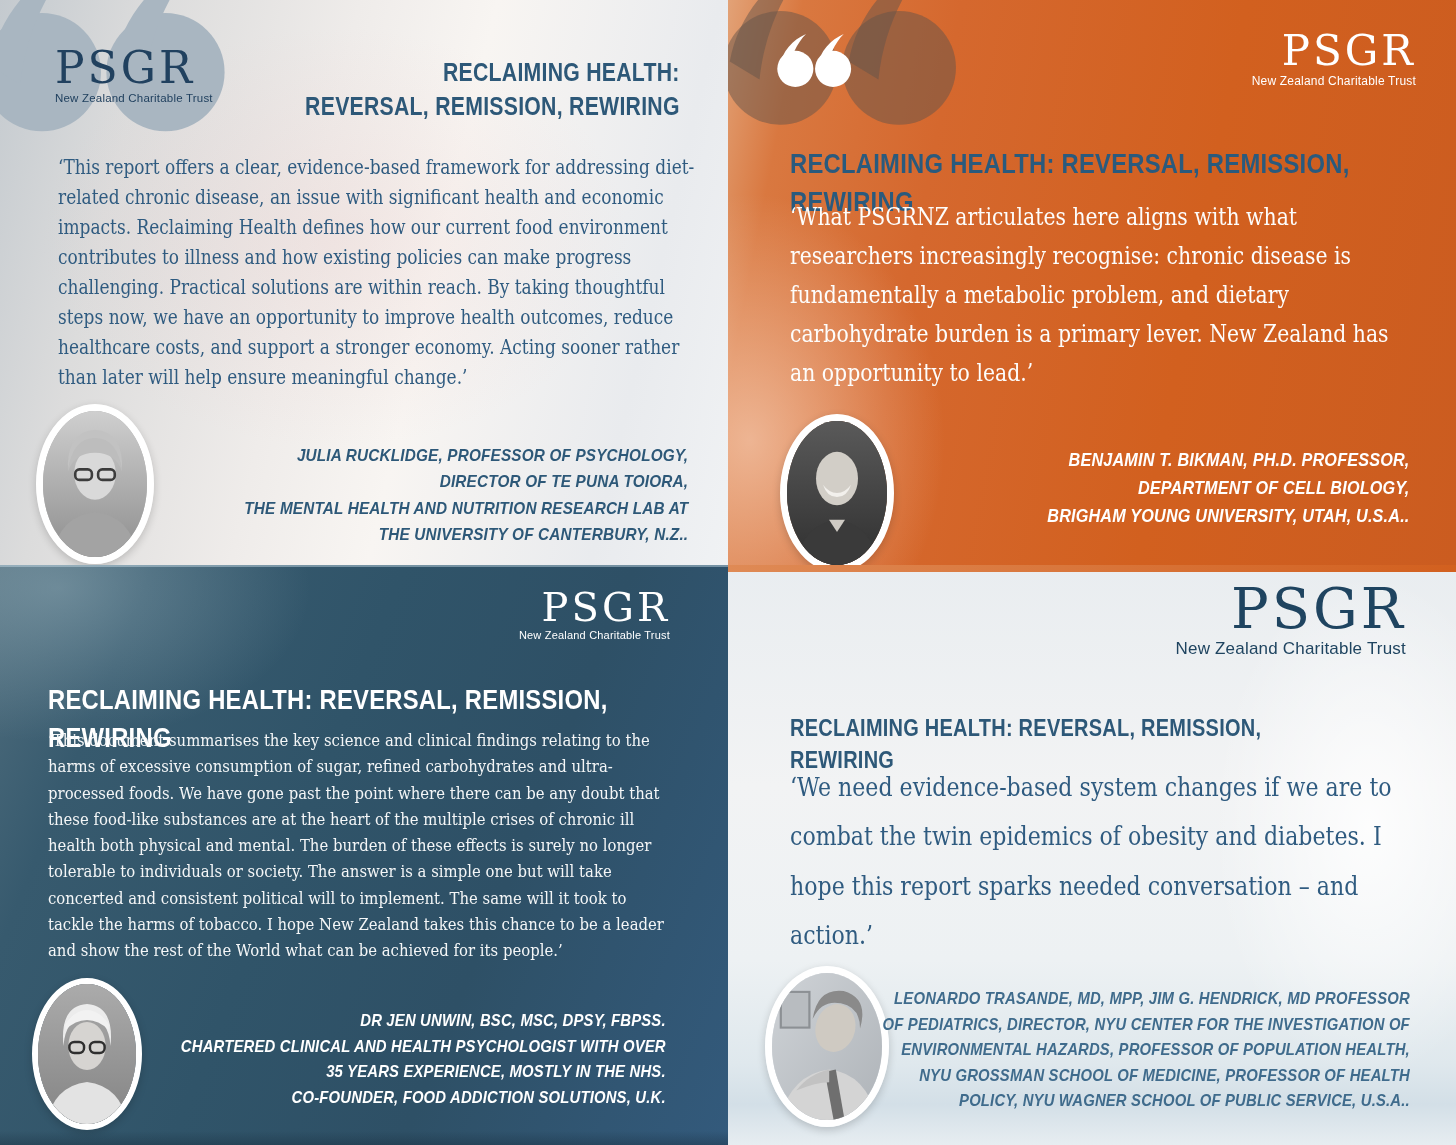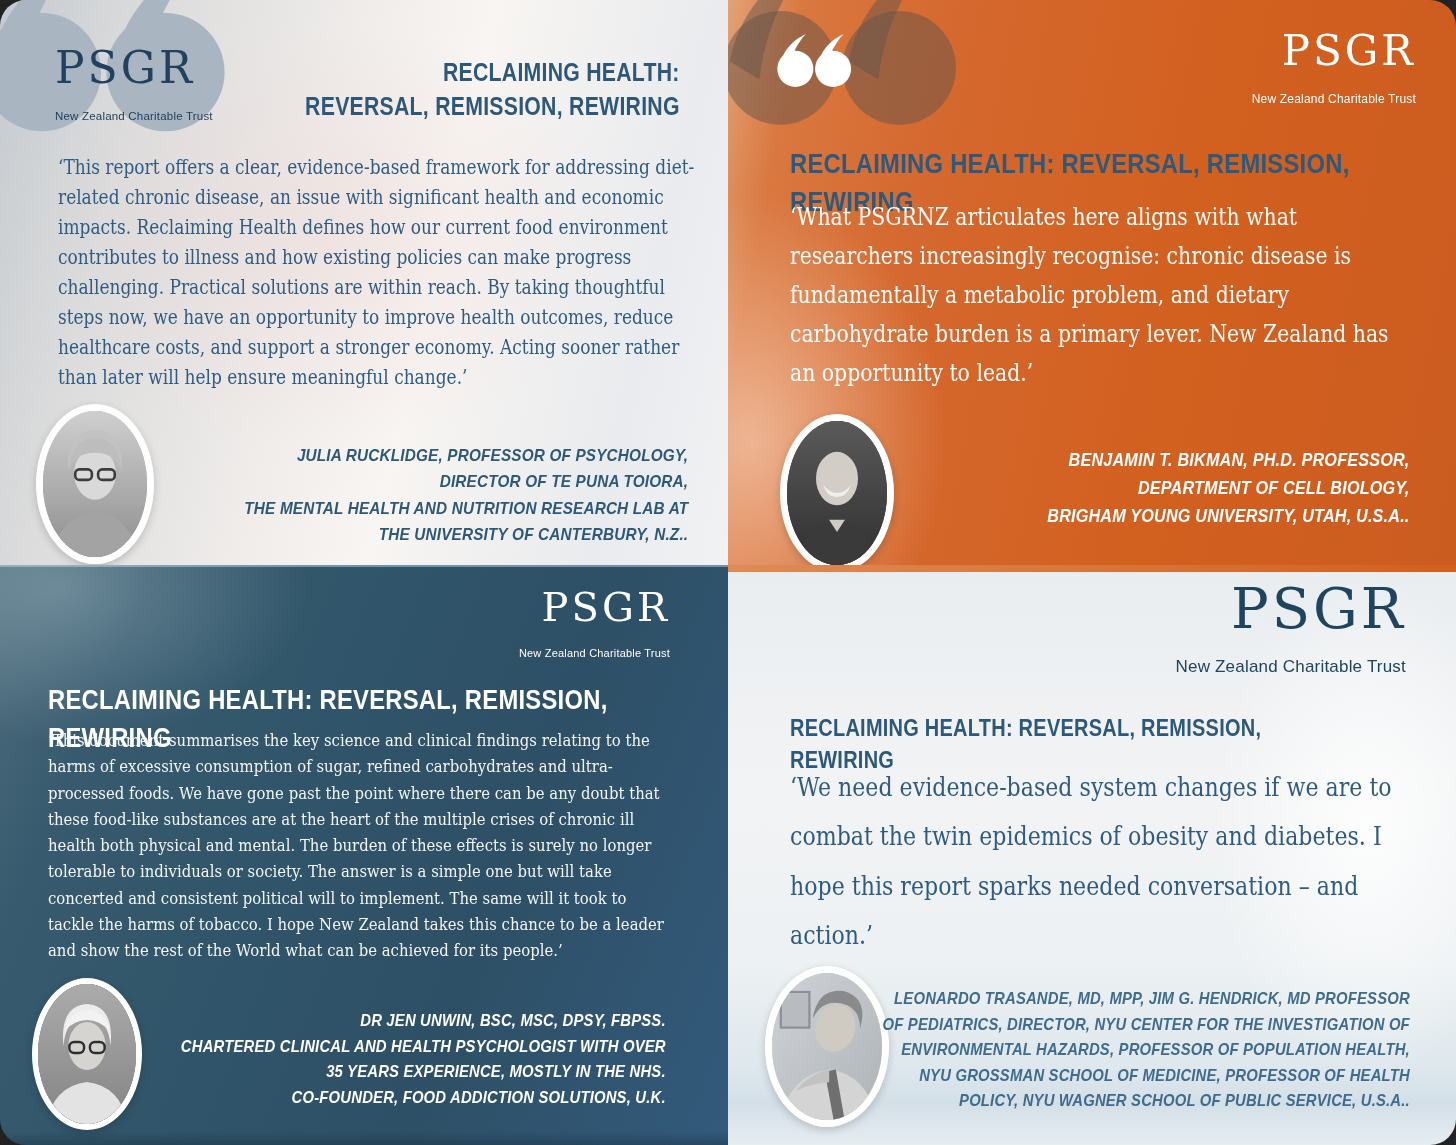--- a/index.html
+++ b/index.html
@@ -1,20 +1,19 @@
 <!DOCTYPE html>
 <html><head>
 <meta charset="utf-8">
 <title>PSGR Reclaiming Health quote cards</title>
 <style>
   html,body { margin:0; padding:0; background:#222; }
   .stage {
     position:relative; width:1456px; height:1145px; overflow:hidden;
     font-family:"Liberation Sans", sans-serif;
-    border-radius:26px;
   }
   .card { position:absolute; overflow:hidden; }
   #card-tl { left:0; top:0; width:728px; height:565px;
     background:
       radial-gradient(ellipse 420px 300px at 46% 42%, rgba(233,200,198,0.28), transparent 70%),
       linear-gradient(103deg, #c4cacf 0%, #dcdcdc 18%, #efecea 42%, #f8f5f2 58%, #e9ebee 84%, #f0f2f4 100%);
   }
   #card-tr { left:728px; top:0; width:728px; height:565px;
     background:
       radial-gradient(ellipse 300px 380px at 3% 78%, rgba(255,233,218,0.55), transparent 65%),
@@ -31,21 +30,21 @@
       radial-gradient(ellipse 260px 420px at 88% 45%, rgba(255,255,255,0.85), transparent 60%),
       linear-gradient(180deg, #e9edf0 0%, #f2f3f4 38%, #edf1f3 68%, #dfe8ed 86%, #d3dfe7 93%, #e7edf1 100%);
   }
   .orange-strip { position:absolute; left:0; top:0; right:0; height:7px;
     background:linear-gradient(90deg,#df8a55,#d2601f); }
   .bl-bottom-band { position:absolute; left:0; bottom:0; right:0; height:14px;
     background:linear-gradient(180deg, rgba(20,40,56,0) 0%, rgba(20,40,56,0.35) 100%); }
 
   .logo { position:absolute; }
   .logo .psgr { font-family:"DejaVu Serif", serif; letter-spacing:3px; line-height:1; }
-  .logo .sub  { font-weight:400; margin-top:20px; letter-spacing:0.2px; }
+  .logo .sub  { font-weight:400; margin-top:2px; letter-spacing:0.2px; }
   .logo.right { text-align:right; }
 
   .big-title { position:absolute; font-weight:700; letter-spacing:0.3px; line-height:1.36; }
   .squeeze-l { transform:scaleX(0.85); transform-origin:0 0; }
   .squeeze-r { transform:scaleX(0.85); transform-origin:100% 0; }
 
   .quote-text { position:absolute; font-family:"DejaVu Serif", serif;
     transform:scaleX(0.85); transform-origin:0 0; }
 
   .attr { position:absolute; text-align:right; font-style:italic; font-weight:700;

